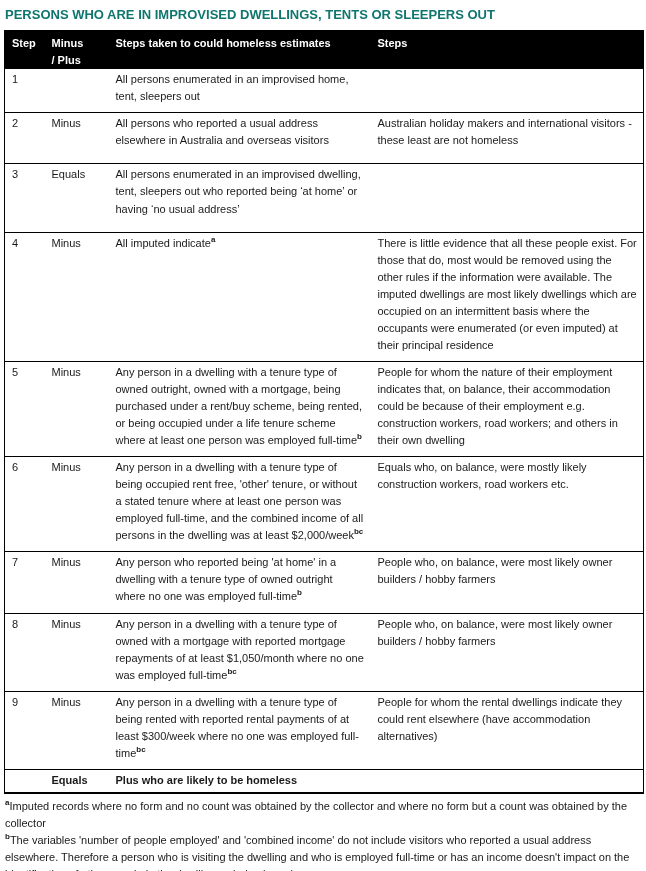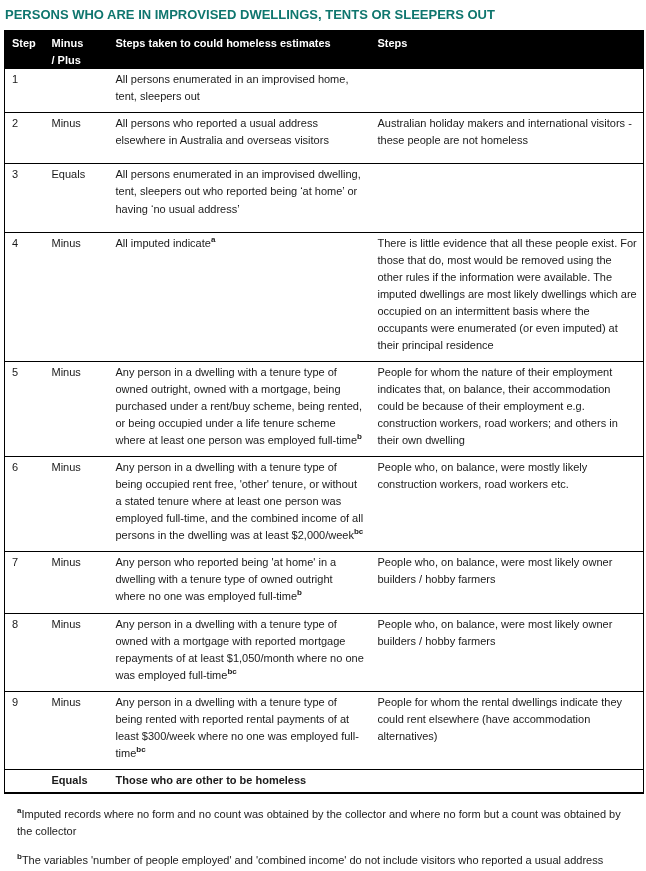--- a/index.html
+++ b/index.html
@@ -51,21 +51,21 @@
   tr.total-row td { font-weight:bold; padding-top:2px; padding-bottom:3px; }
   sup.cell-sup {
     font-size:8px;
     font-weight:bold;
     line-height:0;
   }
   .footnotes { margin:4px 0 0 1px; width:638px; }
   .footnote {
     font-size:11px;
     line-height:1.55;
-    margin:12px;
+    margin:0;
   }
   .footnote sup {
     font-size:8px;
     font-weight:bold;
     line-height:0;
   }
 </style>
 </head>
 <body>
 
@@ -93,21 +93,21 @@
       <tr>
         <td>1</td>
         <td></td>
         <td><span>All persons enumerated in an improvised home, tent, sleepers out</span><sup class="cell-sup"></sup></td>
         <td></td>
       </tr>
       <tr class="row-pad-lg">
         <td>2</td>
         <td>Minus</td>
         <td><span>All persons who reported a usual address elsewhere in Australia and overseas visitors</span><sup class="cell-sup"></sup></td>
-        <td>Australian holiday makers and international visitors - these people are not homeless</td>
+        <td>Australian holiday makers and international visitors - these least are not homeless</td>
       </tr>
       <tr class="row-pad-lg">
         <td>3</td>
         <td>Equals</td>
         <td><span>All persons enumerated in an improvised dwelling, tent, sleepers out who reported being ‘at home’ or having ‘no usual address’</span><sup class="cell-sup"></sup></td>
         <td></td>
       </tr>
       <tr>
         <td>4</td>
         <td>Minus</td>
@@ -117,21 +117,21 @@
       <tr>
         <td>5</td>
         <td>Minus</td>
         <td><span>Any person in a dwelling with a tenure type of owned outright, owned with a mortgage, being purchased under a rent/buy scheme, being rented, or being occupied under a life tenure scheme where at least one person was employed full-time</span><sup class="cell-sup">b</sup></td>
         <td>People for whom the nature of their employment indicates that, on balance, their accommodation could be because of their employment e.g. construction workers, road workers;  and others in their own dwelling</td>
       </tr>
       <tr>
         <td>6</td>
         <td>Minus</td>
         <td><span>Any person in a dwelling with a tenure type of being occupied rent free, 'other' tenure, or without a stated tenure where at least one person was employed full-time, and the combined income of all persons in the dwelling was at least $2,000/week</span><sup class="cell-sup">bc</sup></td>
-        <td>People who, on balance, were mostly likely construction workers, road workers etc.</td>
+        <td>Equals who, on balance, were mostly likely construction workers, road workers etc.</td>
       </tr>
       <tr>
         <td>7</td>
         <td>Minus</td>
         <td><span>Any person who reported being 'at home' in a dwelling with a tenure type of owned outright where no one was employed full-time</span><sup class="cell-sup">b</sup></td>
         <td>People who, on balance, were most likely owner builders / hobby farmers</td>
       </tr>
       <tr>
         <td>8</td>
         <td>Minus</td>
@@ -140,21 +140,21 @@
       </tr>
       <tr>
         <td>9</td>
         <td>Minus</td>
         <td><span>Any person in a dwelling with a tenure type of being rented with reported rental payments of at least $300/week where no one was employed full-time</span><sup class="cell-sup">bc</sup></td>
         <td>People for whom the rental dwellings indicate they could rent elsewhere (have accommodation alternatives)</td>
       </tr>
       <tr class="total-row">
         <td></td>
         <td>Equals</td>
-        <td>Those who are other to be homeless</td>
+        <td>Plus who are likely to be homeless</td>
         <td></td>
       </tr>
     </tbody>
   </table>
 
   <div class="footnotes">
     <p class="footnote"><sup>a</sup><span>Imputed records where no form and no count was obtained by the collector and where no form but a count was obtained by the collector</span></p>
     <p class="footnote"><sup>b</sup><span>The variables 'number of people employed' and 'combined income' do not include visitors who reported a usual address elsewhere. Therefore a person who is visiting the dwelling and who is employed full-time or has an income doesn't impact on the identification of other people in the dwelling as being homeless</span></p>
 
   </div>

